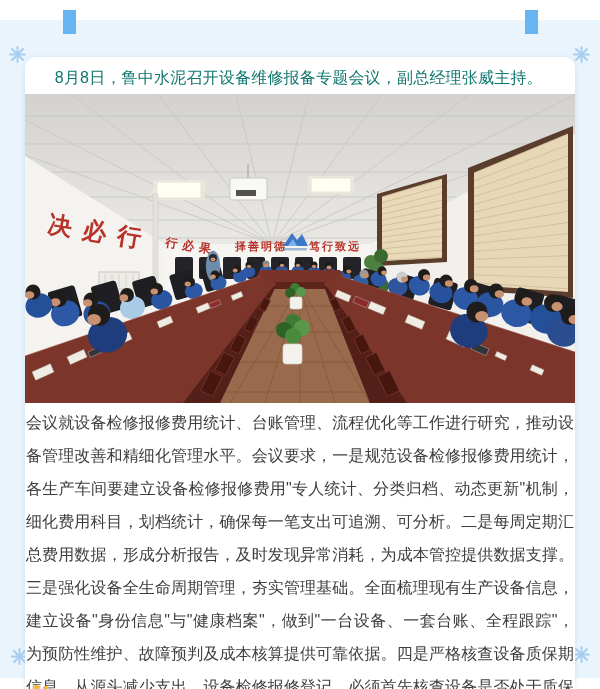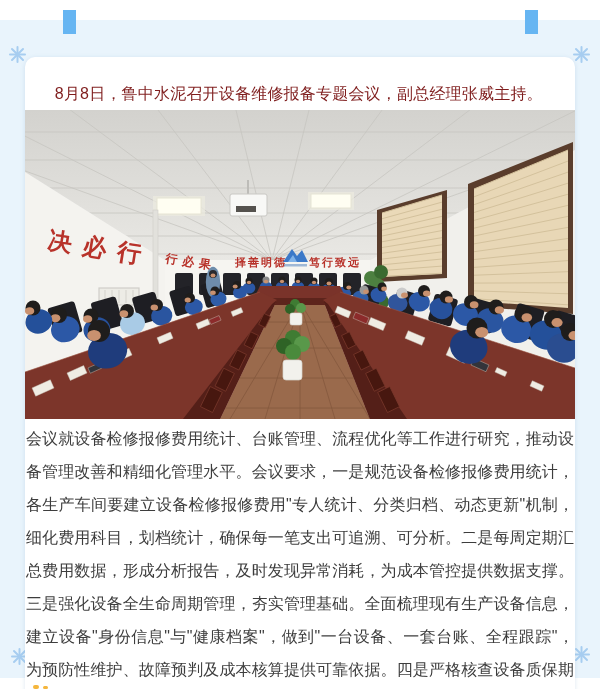--- a/index.html
+++ b/index.html
@@ -17,22 +17,22 @@
   .snow-tr{left:573px;top:46px;}
   .snow-bl{left:11px;top:648px;}
   .snow-br{left:573px;top:646px;}
   .card{
     position:absolute;left:25px;top:57px;width:550px;
     background:#ffffff;border-radius:10px;
     box-shadow:0 1px 4px rgba(120,160,200,.25);
     padding-bottom:12px;
   }
   .intro{
-    margin:0;padding:24px 1px 3px 1px;
-    font-size:16px;line-height:26px;color:#7f1d1d;
+    margin:0;padding:8px 1px 3px 1px;
+    font-size:16px;line-height:26px;color:#0f766e;
     text-indent:1.8em;letter-spacing:.2px;
   }
   .photo{width:550px;height:309px;display:block;background:#ddd;}
   .photo svg{display:block;}
   .bodytext{
     margin:0;padding:3px 1px 0 1px;
     font-size:16px;line-height:33px;color:#3d3d3d;
     text-align:justify;letter-spacing:.1px;
   }
   .dot{position:absolute;background:#f5b63c;border-radius:2px;}

